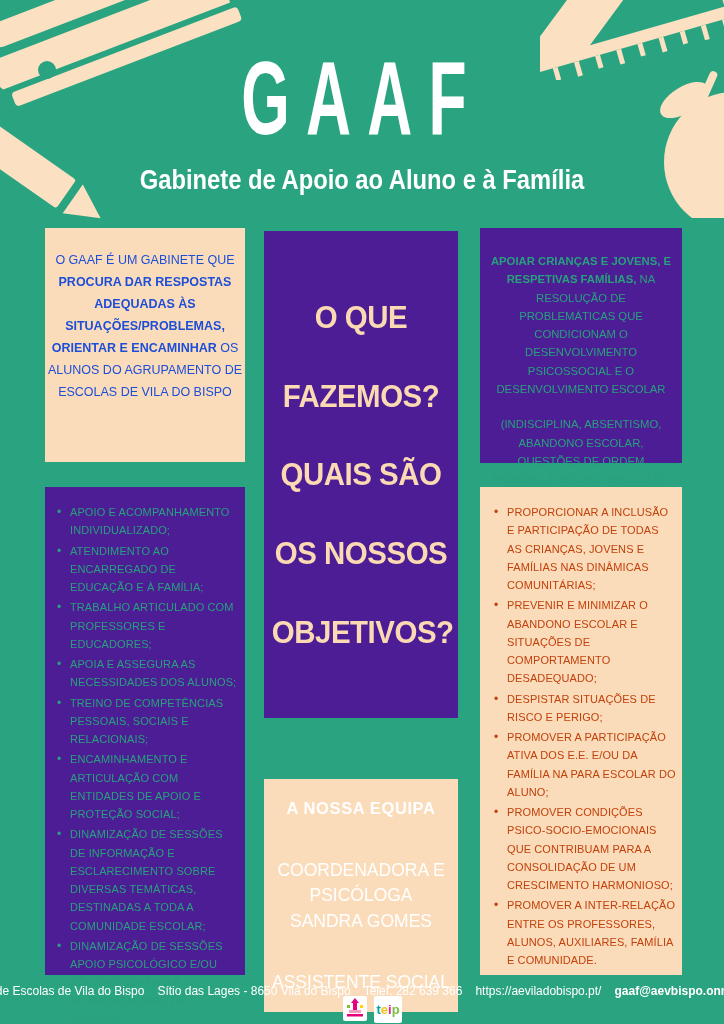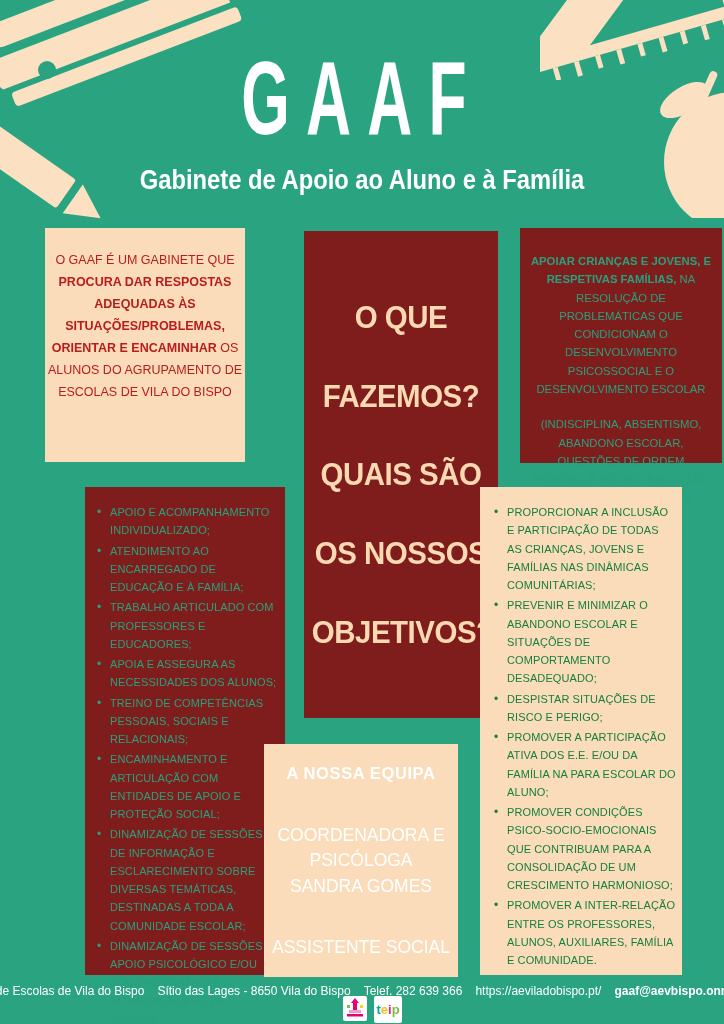--- a/index.html
+++ b/index.html
@@ -30,26 +30,26 @@
     position:absolute; top:164px; left:0; width:100%;
     text-align:center; color:#fff; font-weight:bold;
     font-size:27px; line-height:1.2;
     transform:scaleX(0.88); transform-origin:center;
     white-space:nowrap;
   }
 
   
   .box { position:absolute; }
   .peach { background:#fbdcba; }
-  .white { background:#7f1d1d;margin-left:40px; }
+  .white { background:#4c1d95; }
 
   #intro-box {
     left:45px; top:228px; width:200px; height:234px;
     padding:21px 1px; text-align:center;
-    color:#b91c1c; font-size:12.5px; line-height:1.76; font-weight:400;
+    color:#1d4ed8; font-size:12.5px; line-height:1.76; font-weight:400;
   }
   #intro-box b { font-weight:bold; }
 
   #activities-box {
     left:45px; top:487px; width:200px; height:488px;
     padding:16px 8px 12px 10px;
     color:#29a07d;
   }
   .bullet-list { list-style:none; }
   .bullet-list li {
@@ -65,21 +65,21 @@
     display:flex; flex-direction:column; justify-content:space-evenly;
     padding:34px 0; text-align:center;gap:11px;
   }
   .big-line {
     color:#fbd9b3; font-size:32px; font-weight:bold; line-height:1;
     letter-spacing:-0.5px; transform:scaleX(0.92); transform-origin:center;
     white-space:nowrap;
   }
 
   #team-box {
-    left:264px; top:744px; width:194px; height:233px;
+    left:264px; top:779px; width:194px; height:233px;
     padding:20px 6px; text-align:center; color:#fff;
     display:flex; flex-direction:column; align-items:center;
   }
   .team-heading { font-size:16.5px; font-weight:bold; letter-spacing:0.6px; }
   .team-role { margin-top:40px; font-size:17.5px; line-height:1.45; font-weight:400; }
   .team-role.second { margin-top:36px; }
   .team-name { font-size:17.5px; line-height:1.45; font-weight:400; }
 
   #mission-box {
     left:480px; top:228px; width:202px; height:235px;
@@ -87,21 +87,21 @@
     color:#29a07d; font-size:11.3px; line-height:1.62;
   }
   #mission-box .p1 { font-weight:400; }
   #mission-box b { font-weight:bold; }
   #mission-box .p2 { margin-top:17px; font-weight:400; }
   #mission-box p { font-weight:400; }
 
   #objectives-box {
     left:480px; top:487px; width:202px; height:488px;
     padding:16px 6px 12px 12px;
-    color:#15803d;
+    color:#c2410c;
   }
 
   
   .footer-line {
     position:absolute; left:0; top:984px; width:100%;
     display:flex; justify-content:center; gap:13px;
     color:#fff; font-size:12px; font-weight:400; white-space:nowrap;
   }
   .footer-line .bold { font-weight:bold; }
   .footer-logos {

